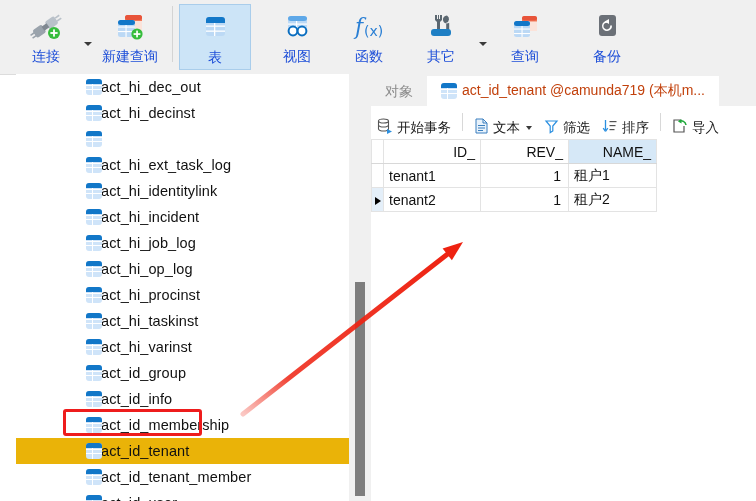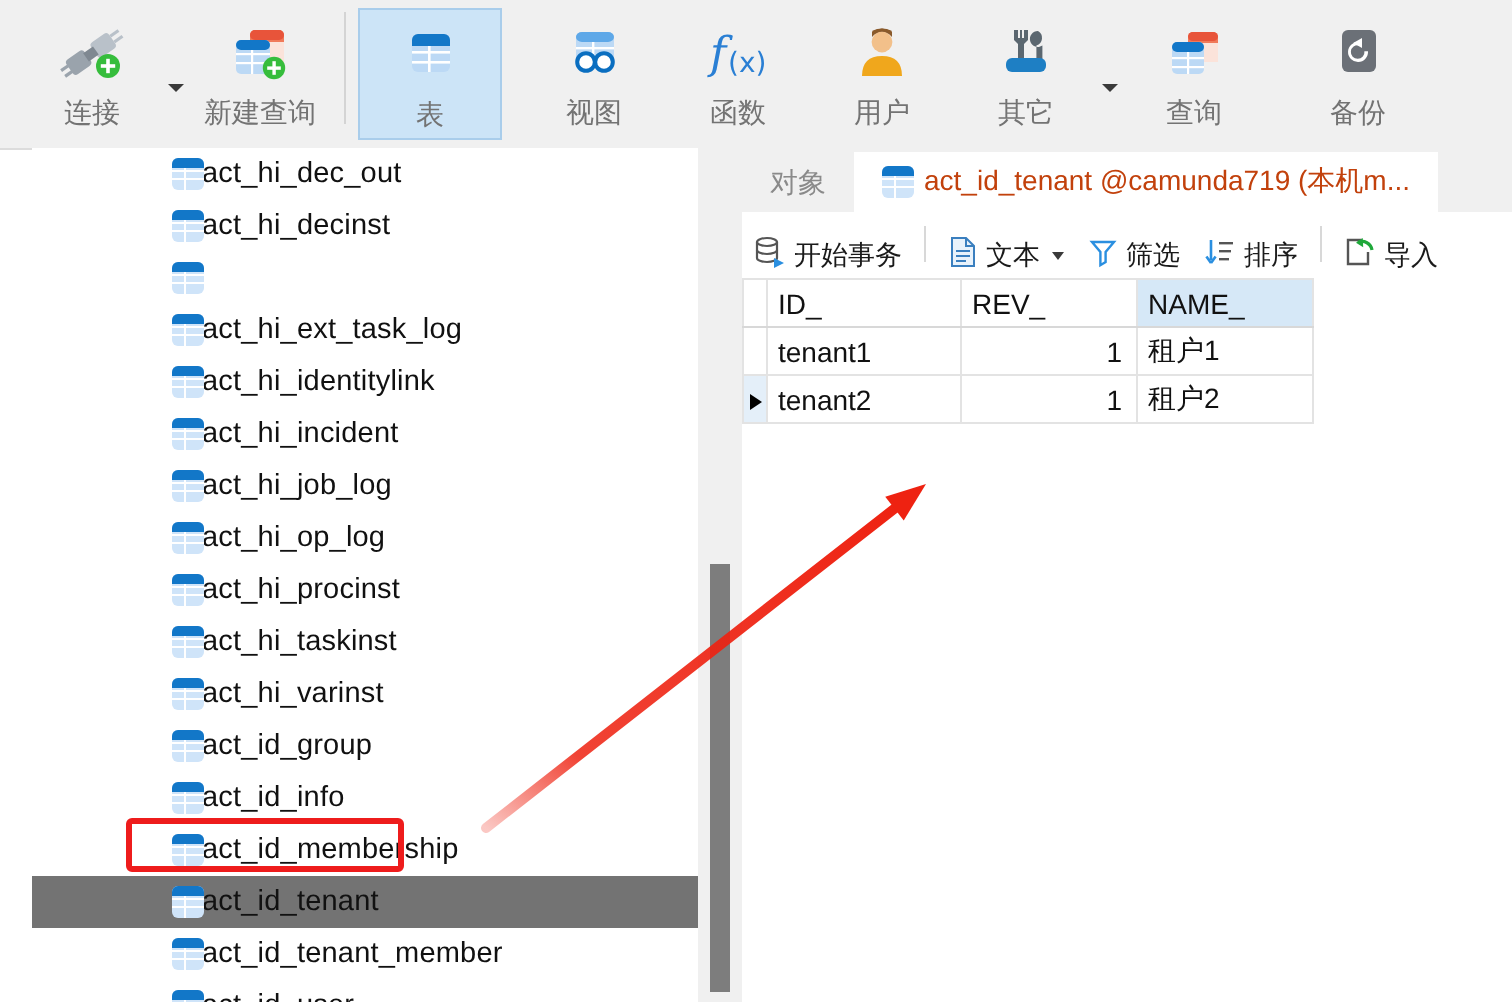--- a/index.html
+++ b/index.html
@@ -19,21 +19,21 @@
     display:flex;align-items:flex-start;
   }
   .rb-item{
     position:relative;
     width:72px;height:66px;margin-top:4px;
     display:flex;flex-direction:column;align-items:center;justify-content:flex-start;
     cursor:default;
   }
   .rb-item.sel{background:#cce4f7;border:1px solid #a9cdeb;box-sizing:border-box;}
   .rb-ico{height:40px;display:flex;align-items:center;justify-content:center;margin-top:3px;}
-  .rb-lab{font-size:14px;color:#737373;line-height:16px;margin-top:1px;}
+  .rb-lab{font-size:14px;color:#1d4ed8;line-height:16px;margin-top:1px;}
   .rb-caret{
     width:12px;height:66px;margin-top:4px;display:flex;align-items:center;justify-content:center;
   }
   .rb-caret i{
     display:block;width:0;height:0;
     border-left:4px solid transparent;border-right:4px solid transparent;
     border-top:4px solid #3a3a3a;margin-top:14px;
   }
   .rb-sep{width:1px;height:56px;background:#d4d4d4;margin:6px 6px 0 6px;}
   .rb-gap{width:10px;}
@@ -41,21 +41,21 @@
   
   .left{
     position:absolute;left:16px;top:74px;width:349px;height:427px;
     background:#ffffff;overflow:hidden;
   }
   .tree{position:absolute;left:0;top:0;width:349px;}
   .tnode{
     position:relative;height:26px;display:flex;align-items:center;
     padding-left:63px;box-sizing:border-box;cursor:default;
   }
-  .tnode.hl{background:#737373;}
+  .tnode.hl{background:#eab308;}
   .tnode .tlabel{font-size:14.5px;color:#111;letter-spacing:.1px;white-space:nowrap;}
   .tbl-ico{
     position:absolute;left:70px;
     width:16px;height:16px;border-radius:3px;overflow:hidden;
     background:#cfe4f9;
   }
   .tnode .tbl-ico{left:70px;}
   .tbl-ico .cap{position:absolute;left:0;top:0;width:100%;height:5px;background:#1277c8;}
   .tbl-ico .g1{position:absolute;left:0;top:6px;width:100%;height:1px;background:#ffffff;}
   .tbl-ico .g2{position:absolute;left:0;top:10px;width:100%;height:1px;background:#ffffff;}
@@ -102,21 +102,21 @@
     position:absolute;left:0;top:65px;
     border-collapse:collapse;
     font-size:14px;color:#111;
     background:#fff;
   }
   .grid td,.grid th{
     border:1px solid #e3e3e3;
     height:24px;box-sizing:border-box;padding:0 5px;
     font-weight:normal;text-align:left;white-space:nowrap;
   }
-  .grid thead th{background:#ffffff;border-bottom:1px solid #d8d8d8;}
+  .grid thead th{background:#ffffff;border-bottom:1px solid #d8d8d8;text-align:right;}
   .grid thead th.selcol{background:#d6e8f7;}
   .grid .rowhdr{
     width:12px;min-width:12px;padding:0;background:#ffffff;text-align:center;
   }
   .grid tbody tr.cur .rowhdr{background:#e4eff9;}
   .grid .tri{
     display:inline-block;width:0;height:0;
     border-top:4.5px solid transparent;border-bottom:4.5px solid transparent;
     border-left:6px solid #000;vertical-align:middle;
   }
@@ -218,31 +218,20 @@
     <div class="rb-item">
       <div class="rb-ico">
         <svg width="40" height="32" viewBox="0 0 40 32">
           <text x="6" y="23" font-family="DejaVu Serif, serif" font-style="italic" font-size="22" fill="#2a7fd4">f</text>
           <text x="15" y="25" font-family="DejaVu Sans, sans-serif" font-size="14" fill="#2a7fd4">(x)</text>
         </svg>
       </div>
       <div class="rb-lab">函数</div>
     </div>
 
-    <div class="rb-item">
-      <div class="rb-ico">
-        <svg width="36" height="30" viewBox="0 0 36 30">
-          <circle cx="18" cy="9" r="5.2" fill="#f2c08a"></circle>
-          <path d="M13 6.5 Q18 1 23 6.5 L23 4 Q18 0.5 13 4 Z" fill="#8a5a2b"></path>
-          <path d="M13.2 5.2 Q18 2.4 22.8 5.2 L22.8 3.4 Q18 1 13.2 3.4 Z" fill="#8a5a2b"></path>
-          <path d="M8 26 Q8 16 18 16 Q28 16 28 26 Z" fill="#f0a71c"></path>
-        </svg>
-      </div>
-      <div class="rb-lab">用户</div>
-    </div>
 
     <div class="rb-item">
       <div class="rb-ico">
         <svg width="36" height="30" viewBox="0 0 36 30">
           <path d="M12 3 L12 8 L14 10 L14 18 L17 18 L17 10 L19 8 L19 3 L17 3 L17 7 L16 7 L16 3 L15 3 L15 7 L14 7 L14 3 Z" fill="#5b6770"></path>
           <path d="M24 3.5 a4 4 0 1 0 2.2 7.3 L26.2 18 L23.2 18 L23.2 10.8 A4 4 0 0 0 24 3.5 Z" fill="#5b6770"></path>
           <rect x="8" y="17" width="20" height="7" rx="3" fill="#1e7fc4"></rect>
         </svg>
       </div>
       <div class="rb-lab">其它</div>

